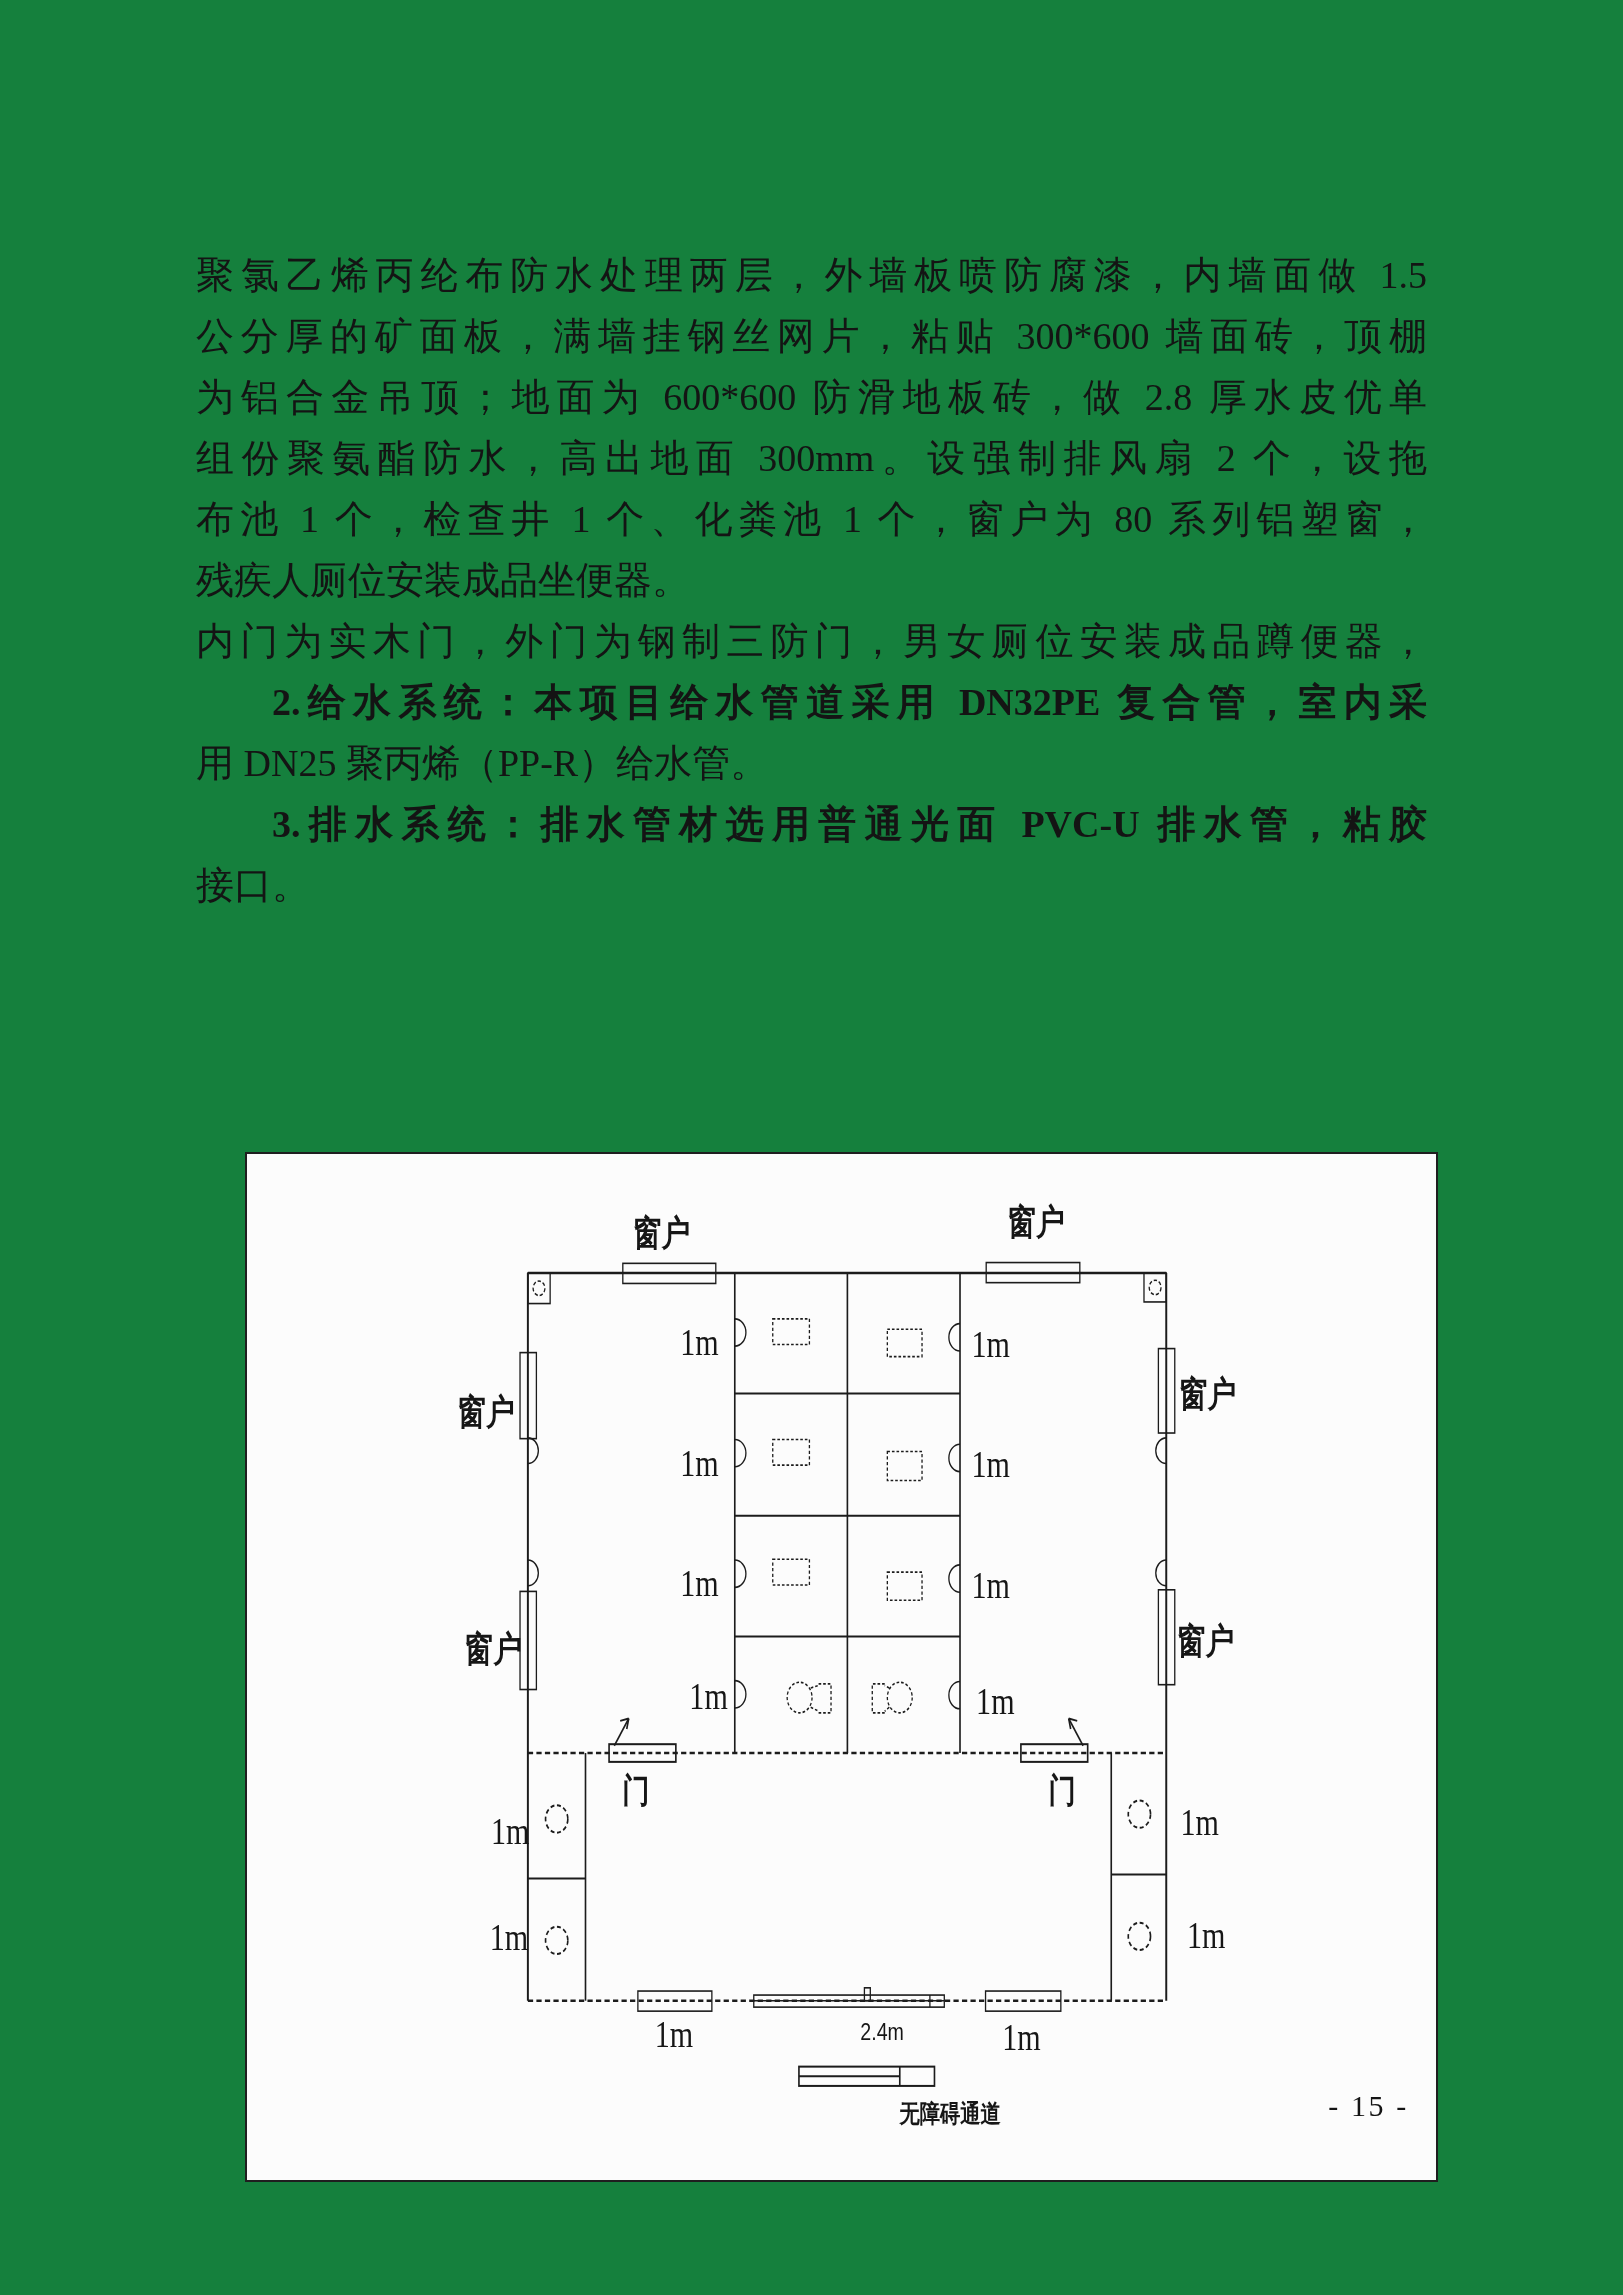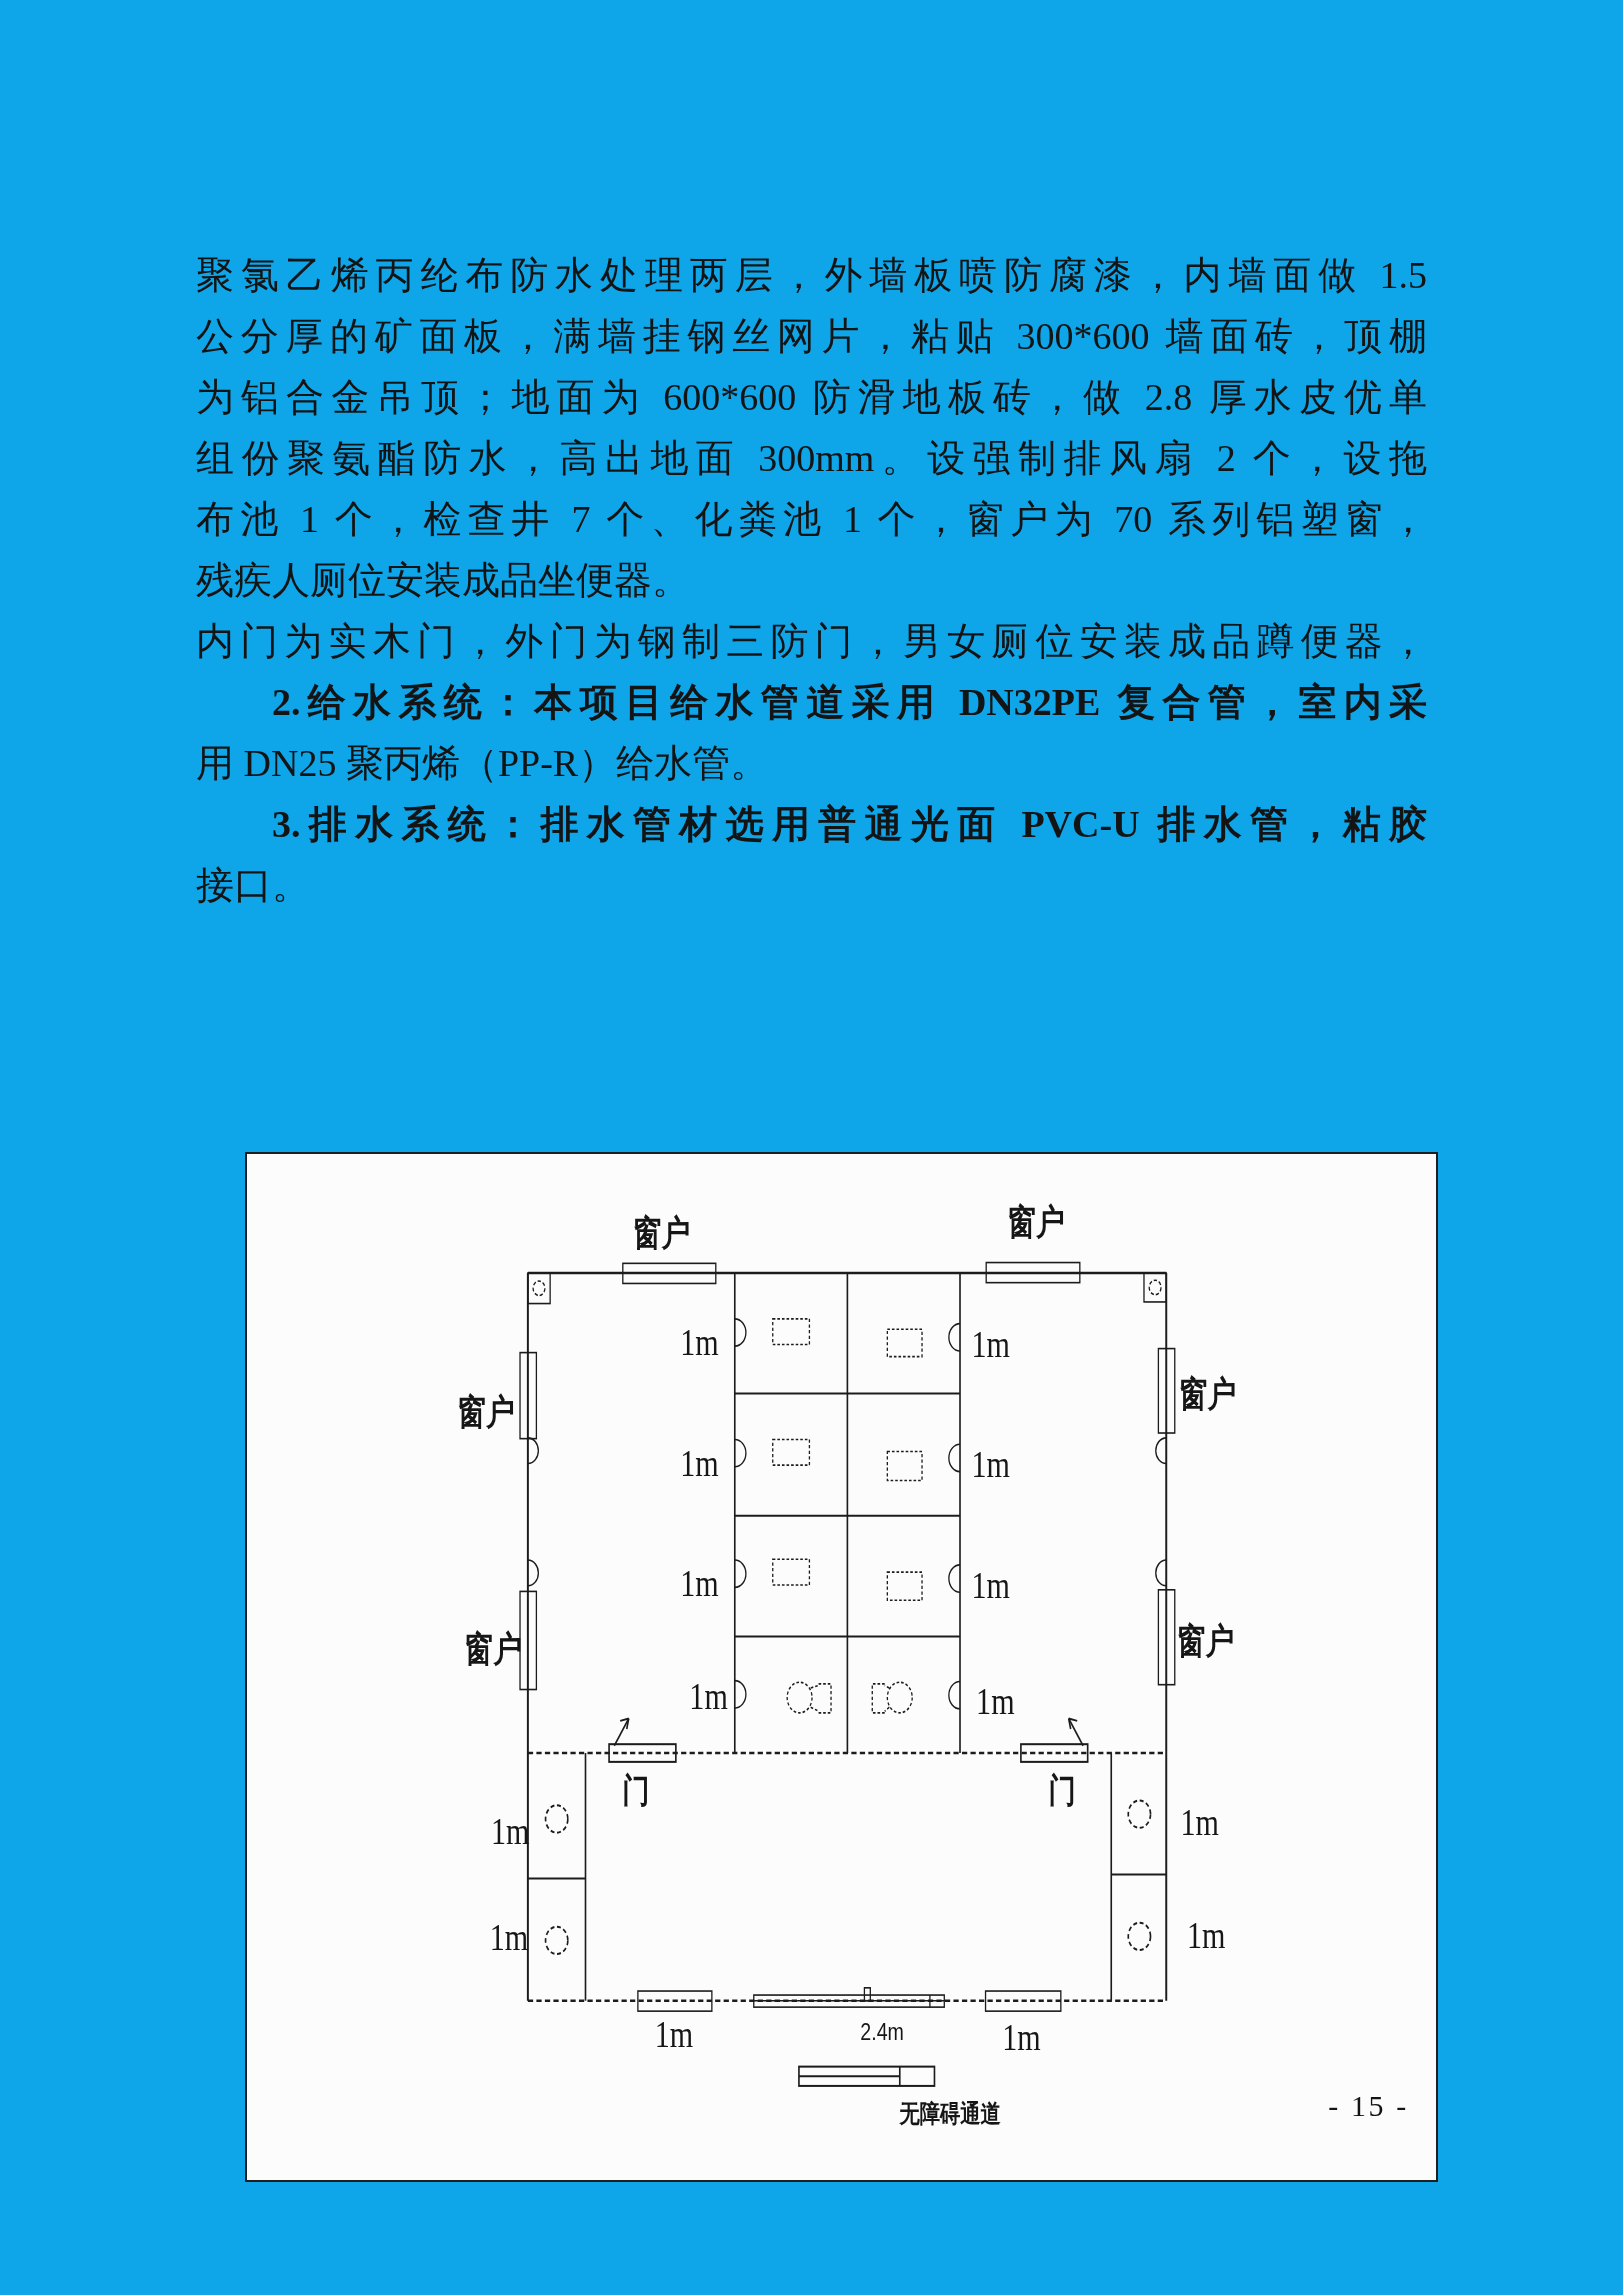--- a/index.html
+++ b/index.html
@@ -1,19 +1,19 @@
 <!DOCTYPE html>
 <html style="font-size:10.5px"><head>
 <meta charset="utf-8">
 <style>
   html,body{margin:0;padding:0;background:#e8e8e8;}
   .page{
     position:relative;
     width:1623px;height:2295px;
-    background:#0ea5e9;
+    background:#15803d;
     font-family:"Liberation Serif", serif;
     color:#141414;
     overflow:hidden;
   }
   .body-text{
     position:absolute;
     left:196px;top:245px;width:1231px;
   }
   .t-line{
     height:61px;line-height:61px;
@@ -59,21 +59,21 @@
 </head>
 <body>
 
 <div class="page">
 
   <div class="body-text">
     <div class="t-line justify">聚氯乙烯丙纶布防水处理两层，外墙板喷防腐漆，内墙面做 1.5</div>
     <div class="t-line justify">公分厚的矿面板，满墙挂钢丝网片，粘贴 300*600 墙面砖，顶棚</div>
     <div class="t-line justify">为铝合金吊顶；地面为 600*600 防滑地板砖，做 2.8 厚水皮优单</div>
     <div class="t-line justify">组份聚氨酯防水，高出地面 300mm。设强制排风扇 2 个，设拖</div>
-    <div class="t-line justify">布池 1 个，检查井 7 个、化粪池 1 个，窗户为 70 系列铝塑窗，</div>
+    <div class="t-line justify">布池 1 个，检查井 1 个、化粪池 1 个，窗户为 80 系列铝塑窗，</div>
     <div class="t-line">残疾人厕位安装成品坐便器。</div>
     <div class="t-line justify">内门为实木门，外门为钢制三防门，男女厕位安装成品蹲便器，</div>
     <div class="t-line justify indent">2.给水系统：本项目给水管道采用 DN32PE 复合管，室内采</div>
     <div class="t-line">用 DN25 聚丙烯（PP-R）给水管。</div>
     <div class="t-line justify indent">3.排水系统：排水管材选用普通光面 PVC-U 排水管，粘胶</div>
     <div class="t-line">接口。</div>
   </div>
 
   <div class="figure-frame">
     <svg viewBox="355 1762 1816 1276" preserveAspectRatio="none">

